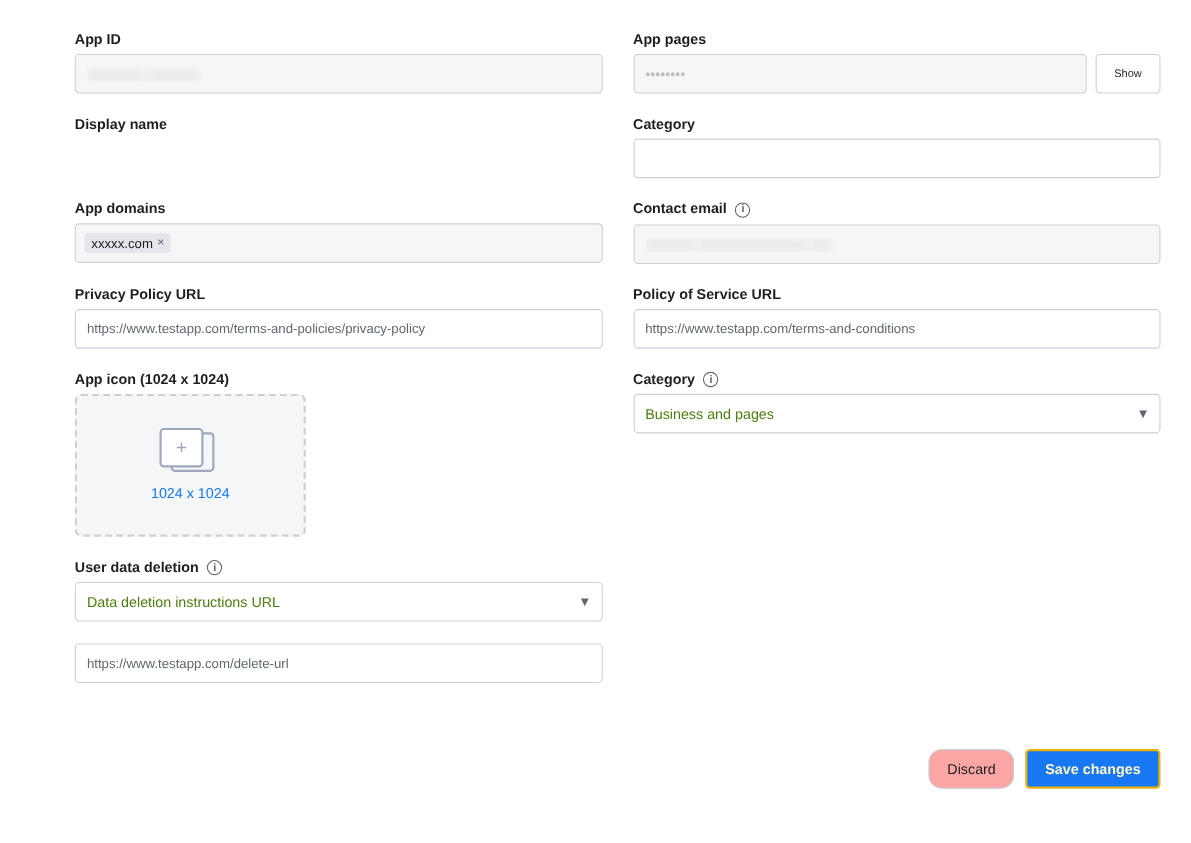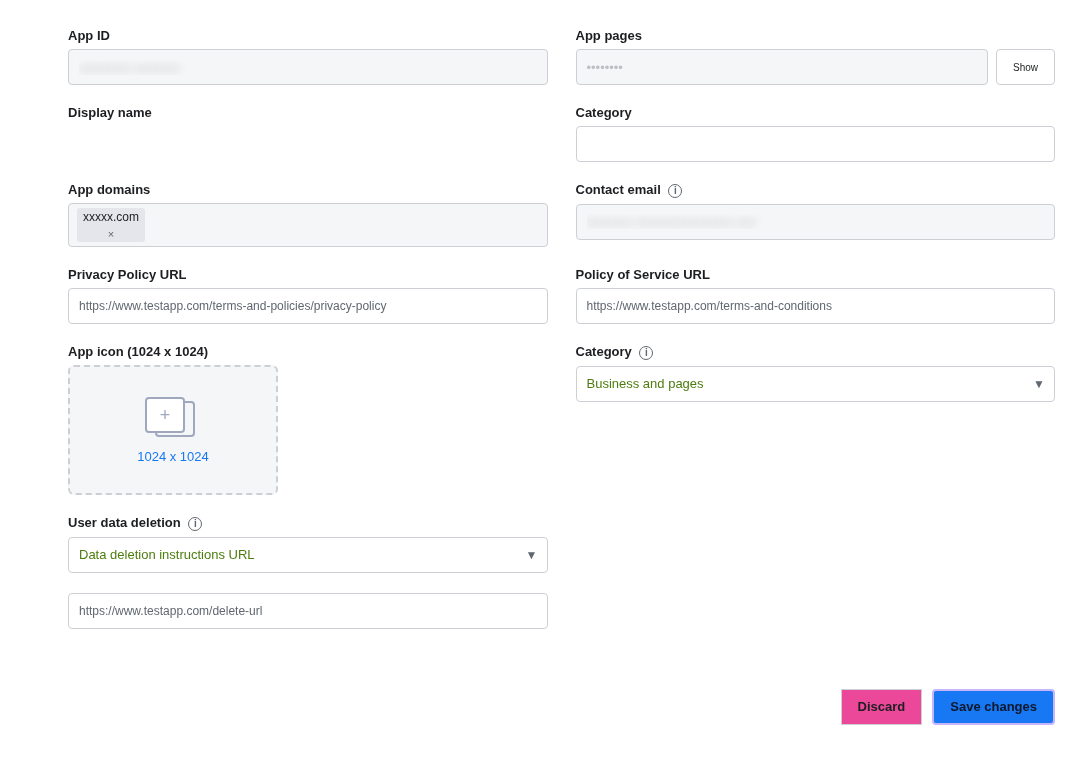--- a/index.html
+++ b/index.html
@@ -163,36 +163,36 @@
       display: flex;
       justify-content: flex-end;
       gap: 10px;
       margin-top: 30px;
       padding-top: 10px;
     }
     .discard-btn {
       height: 36px;
       padding: 0 16px;
       border: 1px solid #ccd0d5;
-      border-radius: 0;
-      background: #ec4899;
+      border-radius: 12px;
+      background: #fca5a5;
+      font-size: 13px;
+      font-weight: 400;
+      color: #1c1e21;
+      cursor: pointer;
+    }
+    .save-btn {
+      height: 36px;
+      padding: 0 16px;
+      border: 2px solid #eab308;
+      border-radius: 4px;
+      background: #1877f2;
       font-size: 13px;
       font-weight: 700;
-      color: #1c1e21;
-      cursor: pointer;
-    }
-    .save-btn {
-      height: 36px;
-      padding: 0 16px;
-      border: 2px solid #c4b5fd;
-      border-radius: 4px;
-      background: #1877f2;
-      font-size: 13px;
-      font-weight: 700;
-      color: #0f172a;
+      color: #fef9c3;
       cursor: pointer;
     }
     .url-input {
       color: #606770 !important;
       background: #fff !important;
       font-size: 12px !important;
     }
     .blurred-input {
       color: transparent !important;
       text-shadow: 0 0 8px #bcc0c4;
@@ -212,21 +212,20 @@
     }
     .tag {
       background: #e4e6eb;
       border-radius: 3px;
       padding: 2px 6px;
       font-size: 12px;
       color: #1c1e21;
       display: flex;
       align-items: center;
       gap: 4px;
-      flex-direction: column;
     }
     .tag-x {
       color: #606770;
       cursor: pointer;
       font-size: 11px;
     }
   </style>
 </head>
 <body>
 

